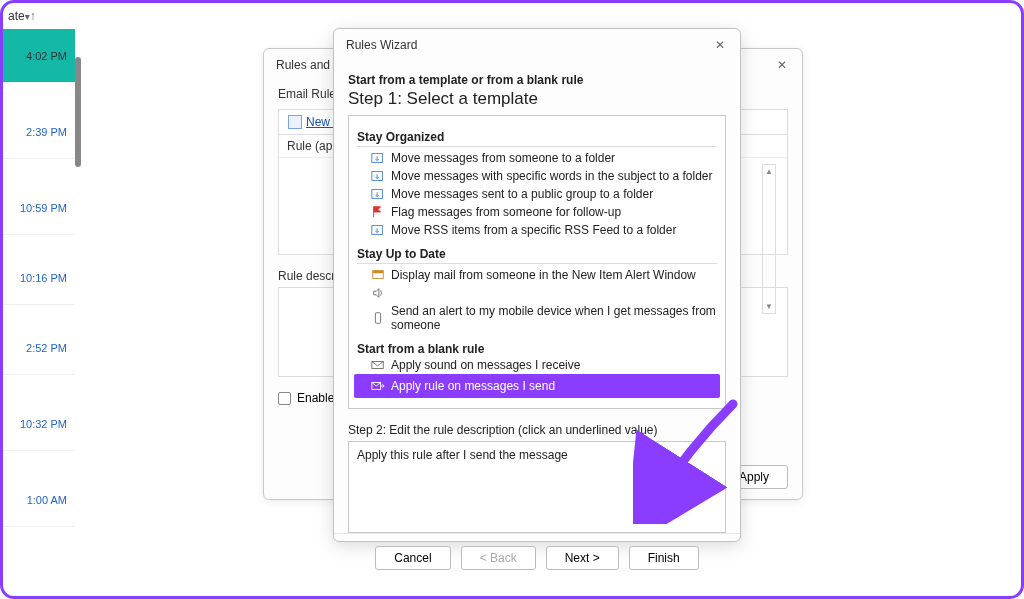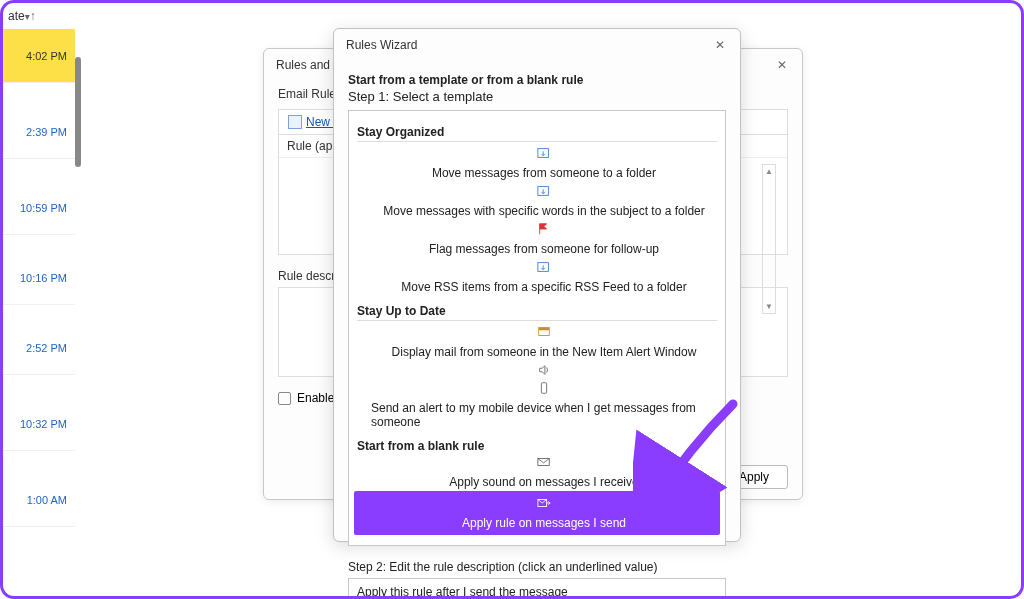--- a/index.html
+++ b/index.html
@@ -5,21 +5,21 @@
 * { box-sizing: border-box; margin: 0; padding: 0; }
 body { font-family: "Segoe UI", Tahoma, sans-serif; font-size: 12px; background: #fff; position: relative; width: 1024px; height: 599px; overflow: hidden; }
 .frame-border { position: absolute; inset: 0; border: 3px solid #8b3dff; border-radius: 14px; pointer-events: none; z-index: 100; }
 
 
 .email-col { position: absolute; left: 0; top: 3px; width: 75px; height: 593px; background: #fff; }
 .col-header { display: flex; align-items: center; padding: 6px 8px; font-size: 12px; color: #333; }
 .chev { font-size: 10px; color: #666; }
 .sort-arrow { color: #666; }
 .email-item { height: 54px; border-bottom: 1px solid #f0f0f0; display: flex; align-items: center; justify-content: flex-end; padding-right: 8px; font-size: 11px; color: #2065c7; }
-.email-item.sel { background: #fde047; color: #333; }
+.email-item.sel { background: #14b8a6; color: #333; }
 .email-item .time { font-weight: 400; }
 
 
 .col-scroll { position: absolute; left: 75px; top: 57px; width: 6px; height: 110px; background: #888; border-radius: 3px; }
 
 
 .rules-alerts { position: absolute; left: 263px; top: 48px; width: 540px; height: 452px; background: #fdfdfd; border: 1px solid #c8c8c8; border-radius: 6px; box-shadow: 0 2px 10px rgba(0,0,0,0.08); }
 .dlg-titlebar { display: flex; align-items: center; justify-content: space-between; padding: 8px 12px; font-size: 12px; color: #333; }
 .close-x { width: 16px; height: 16px; display: flex; align-items: center; justify-content: center; color: #666; cursor: pointer; }
 .ra-body { padding: 6px 14px; }
@@ -36,25 +36,25 @@
 .ra-footer { position: absolute; right: 14px; bottom: 10px; display: flex; gap: 8px; }
 .btn { padding: 4px 18px; font-size: 12px; border: 1px solid #bbb; border-radius: 3px; background: #fff; cursor: pointer; }
 .ra-scroll { position: absolute; right: 26px; top: 115px; width: 14px; height: 150px; border: 1px solid #ddd; }
 .ra-scroll::before { content:"▲"; position:absolute; top:2px; left:2px; font-size:8px; color:#888;}
 .ra-scroll::after { content:"▼"; position:absolute; bottom:2px; left:2px; font-size:8px; color:#888;}
 
 
 .wizard { position: absolute; left: 333px; top: 28px; width: 408px; height: 514px; background: #fdfdfd; border: 1px solid #c2c2c2; border-radius: 6px; box-shadow: 0 4px 18px rgba(0,0,0,0.15); z-index: 10; }
 .wz-body { padding: 8px 14px 0; }
 .step-heading { font-size: 12px; font-weight: 700; color: #222; margin-top: 4px; }
-.step-sub { font-size: 13px; color: #222; margin-top: 2px; }
+.step-sub { font-size: 17px; color: #222; margin-top: 2px; }
 .template-box { border: 1px solid #c8c8c8; background: #fff; margin-top: 6px; padding: 6px 8px 10px; }
 .group-title { font-size: 12px; font-weight: 700; color: #222; margin-top: 8px; }
 .group-rule { border-bottom: 1px solid #ddd; margin-bottom: 2px; padding-bottom: 2px; }
-.tpl-item { display: flex; align-items: center; gap: 6px; padding: 2px 0 2px 14px; font-size: 12px; color: #222; cursor: pointer; flex-direction: column; }
+.tpl-item { display: flex; align-items: center; gap: 6px; padding: 2px 0 2px 14px; font-size: 12px; color: #222; cursor: pointer; }
 .tpl-item.selected { background: #8b3dff; color: #fff; outline: 2px solid #8b3dff; outline-offset: -1px; }
 .highlight-box { border: 3px solid #8b3dff; border-radius: 2px; margin: 0 -3px; }
 .ico { width: 14px; height: 14px; display: inline-flex; align-items: center; justify-content: center; flex-shrink: 0; }
 .ico svg { width: 14px; height: 14px; }
 .step2-label { font-size: 12px; color: #222; margin-top: 14px; }
 .desc-box { border: 1px solid #c8c8c8; background: #fff; height: 92px; margin-top: 4px; padding: 6px 8px; font-size: 12px; color: #222; }
 .wz-footer { display: flex; gap: 10px; justify-content: center; padding: 12px 0 14px; border-top: 1px solid #e6e6e6; }
 .btn.disabled { color: #aaa; cursor: default; }
 
 
@@ -149,20 +149,29 @@
         <span>Move messages from someone to a folder</span>
       </div>
       <div class="tpl-item">
         <span class="ico">
             <svg viewBox="0 0 16 16">
               <rect x="1" y="3" width="12" height="10" fill="none" stroke="#3a7bd5"></rect>
               <path d="M7 6 L7 11 M5 9 L7 11 L9 9" stroke="#3a7bd5" fill="none"></path>
             </svg>
           </span>
         <span>Move messages with specific words in the subject to a folder</span>
+      </div>
+      <div class="tpl-item">
+        <span class="ico">
+            <svg viewBox="0 0 16 16">
+              <rect x="1" y="3" width="12" height="10" fill="none" stroke="#3a7bd5"></rect>
+              <path d="M7 6 L7 11 M5 9 L7 11 L9 9" stroke="#3a7bd5" fill="none"></path>
+            </svg>
+          </span>
+        <span>Move messages sent to a public group to a folder</span>
       </div>
       <div class="tpl-item">
         <span class="ico">
             <svg viewBox="0 0 16 16">
               <path d="M3 2 L3 14 M3 2 L11 2 L8 5 L11 8 L3 8" fill="#d33" stroke="#d33"></path>
             </svg>
           </span>
         <span>Flag messages from someone for follow-up</span>
       </div>
       <div class="tpl-item">

